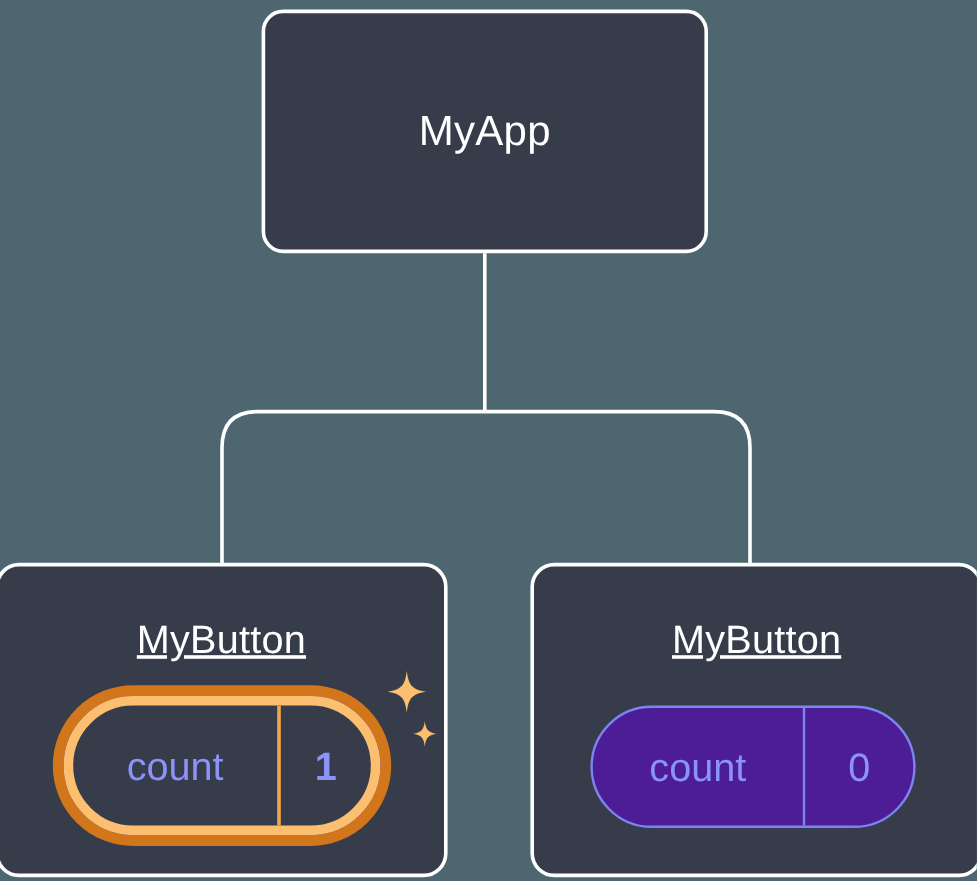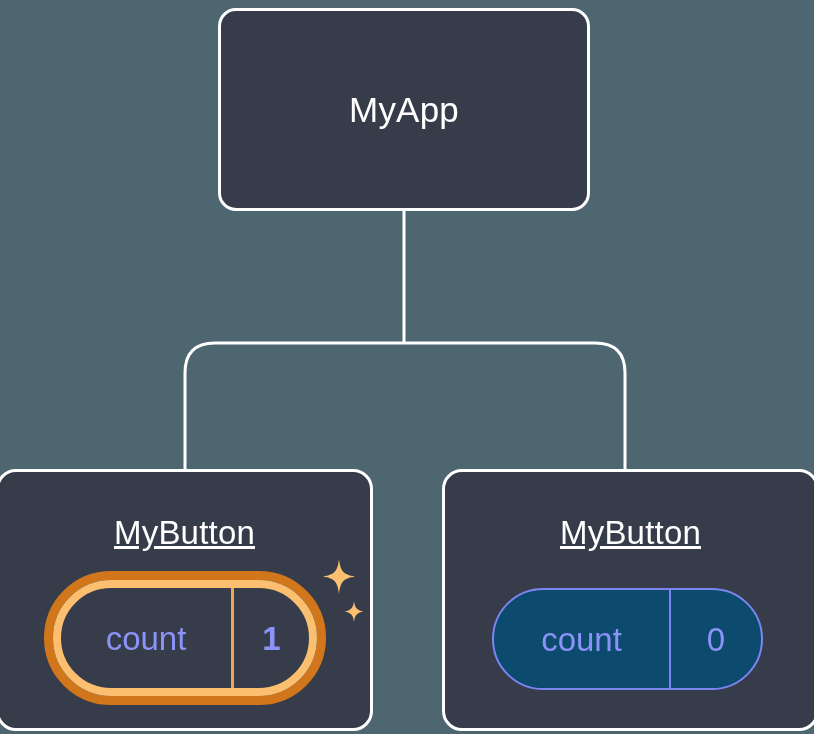--- a/index.html
+++ b/index.html
@@ -83,21 +83,21 @@
   
   .pill-wrap {
     position: absolute;
     display: flex;
     align-items: center;
   }
   .pill {
     box-sizing: border-box;
     display: flex;
     align-items: stretch;
-    background: #0c4a6e;
+    background: #4c1d95;
   }
   .pill-key, .pill-val {
     display: flex;
     align-items: center;
     justify-content: center;
     white-space: nowrap;
     line-height: 1;
   }
 
   

